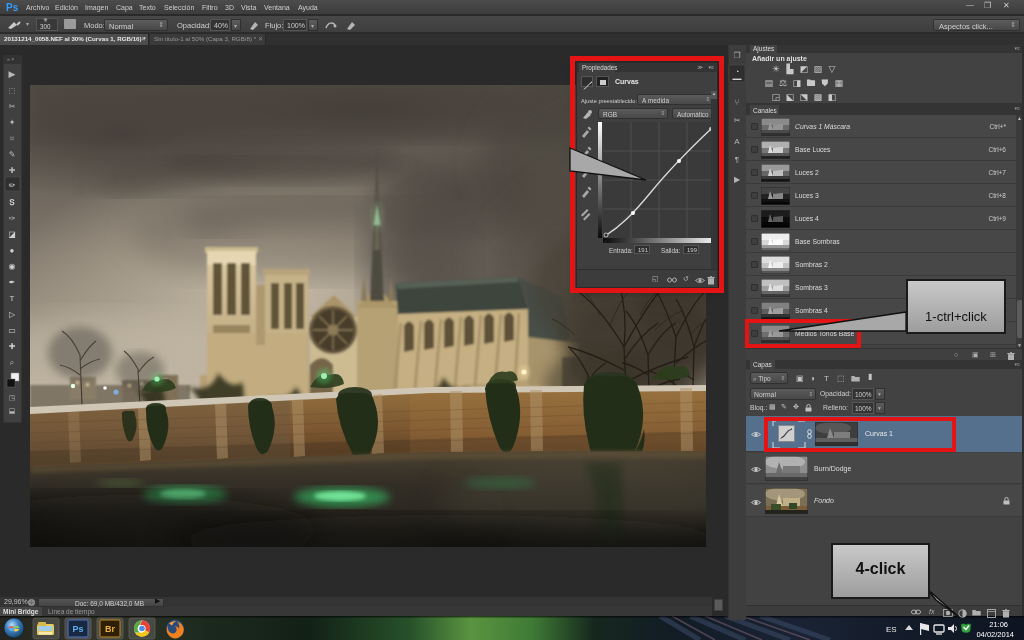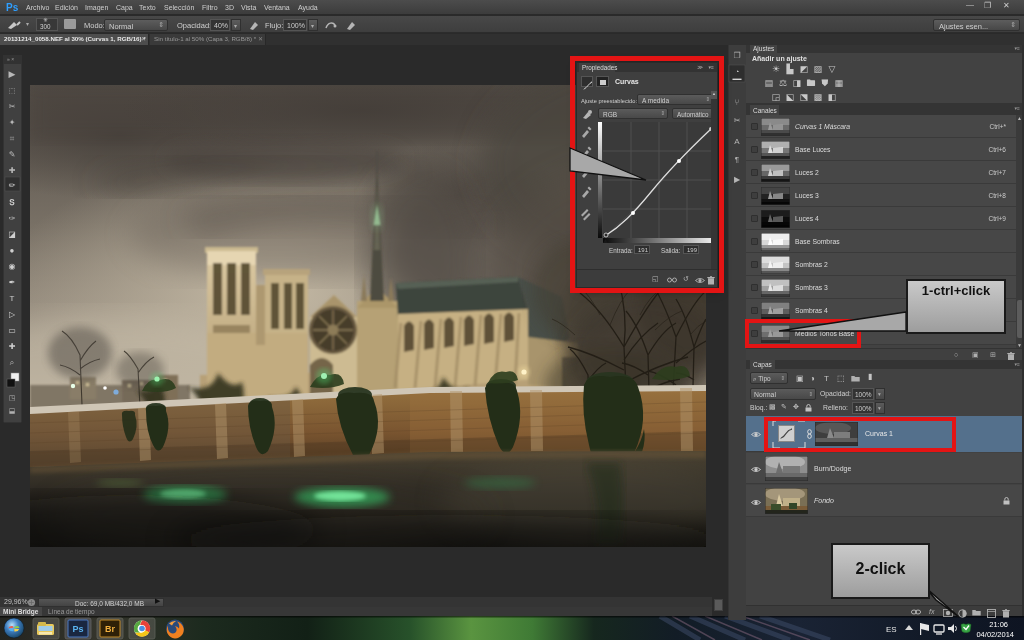--- a/index.html
+++ b/index.html
@@ -63,21 +63,21 @@
         <span class="txt" style="left:2px;top:2px;font-size:6px;color:#aaa;">▾</span>
       </div>
   <svg class="abs" style="left:324px;top:3px;" width="14" height="12" viewBox="0 0 14 12">
         <path d="M2 9 C4 3 9 3 11 6" stroke="#b5b5b5" stroke-width="1.5" fill="none"></path>
         <circle cx="11" cy="7" r="1.5" fill="#b5b5b5"></circle>
       </svg>
   <svg class="abs" style="left:345px;top:3px;" width="13" height="12" viewBox="0 0 13 12">
         <path d="M2 10 L7 3 L10 6 L5 11 Z" fill="#b5b5b5"></path>
       </svg>
   <div class="abs" style="left:933px;top:3px;width:87px;height:12px;background:linear-gradient(#5d5d5d,#474747);border:1px solid #303030;border-radius:2px;">
-    <span class="txt" style="left:5px;top:2px;font-size:7.5px;">Ajustes esen...</span>
+    <span class="txt" style="left:5px;top:2px;font-size:7.5px;">Aspectos click...</span>
     <span class="txt" style="right:3px;top:1px;font-size:7px;color:#aaa;">⇕</span>
   </div>
 </div>
 
 <div class="abs" style="left:0;top:34px;width:1024px;height:11px;background:#303030;">
   <div class="abs" style="left:0;top:0;width:149px;height:11px;background:#4d4d4d;border-right:1px solid #282828;">
     <span class="txt" style="left:4px;top:1px;font-size:6.2px;font-weight:bold;color:#e8e8e8;letter-spacing:0px;">20131214_0058.NEF al 30% (Curvas 1, RGB/16) *</span>
     <span class="txt" style="right:2px;top:1px;font-size:6px;color:#bbb;">✕</span>
   </div>
   <div class="abs" style="left:150px;top:0;width:116px;height:11px;background:#3a3a3a;border-right:1px solid #282828;">
@@ -1002,19 +1002,19 @@
 <div class="abs" style="left:745px;top:319px;width:116px;height:29px;border:4px solid #e41414;z-index:30;"></div>
 <div class="abs" style="left:764px;top:417px;width:192px;height:35px;border:4px solid #e41414;z-index:30;"></div>
 
 <svg class="abs" style="left:0;top:0;z-index:31;pointer-events:none;" width="1024" height="640" viewBox="0 0 1024 640">
   <polygon points="570,148 646,180 570,171" fill="#a8a8a8" stroke="#111" stroke-width="1.3"></polygon>
   <polygon points="906,312 779,331 906,331" fill="#a8a8a8" stroke="#111" stroke-width="1.3"></polygon>
   <polygon points="925,587 959,617 936,600" fill="#a8a8a8" stroke="#111" stroke-width="1.5"></polygon>
 </svg>
 
 <div class="abs" style="left:906px;top:279px;width:100px;height:55px;background:linear-gradient(180deg,#c9c9c9,#9d9d9d);border:2px solid #1a1a1a;z-index:32;text-align:center;">
-  <div style="font-size:13px;font-weight:bold;color:#111;margin-top:2px;">1-ctrl+click</div>
+  <div style="font-size:13px;font-weight:normal;color:#111;margin-top:28px;">1-ctrl+click</div>
 </div>
 <div class="abs" style="left:831px;top:543px;width:99px;height:56px;background:linear-gradient(180deg,#c9c9c9,#9d9d9d);border:2px solid #1a1a1a;z-index:32;text-align:center;">
-  <div style="font-size:16px;font-weight:bold;color:#111;margin-top:15px;">2-click</div>
+  <div style="font-size:16px;font-weight:bold;color:#111;margin-top:15px;">4-click</div>
 </div>
 
 </div>
 
 </body></html>

